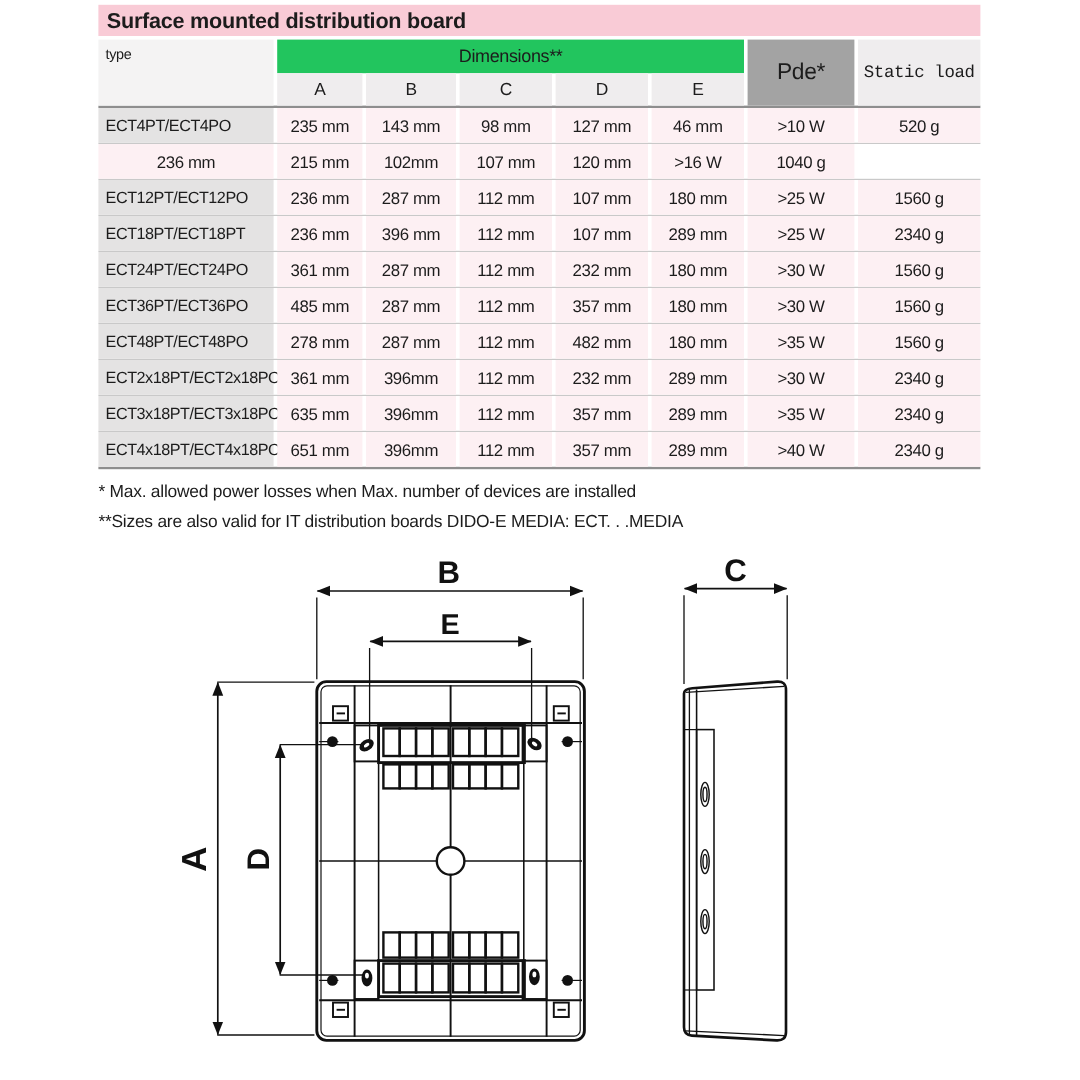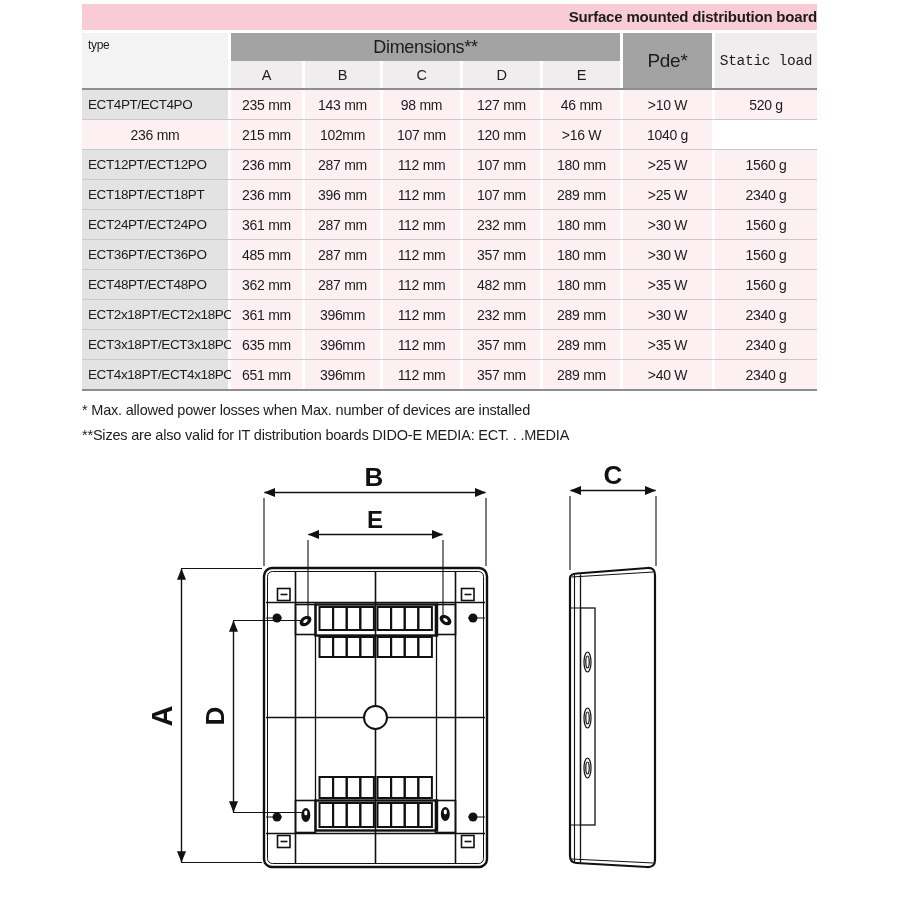--- a/index.html
+++ b/index.html
@@ -3,38 +3,38 @@
 <meta charset="utf-8">
 <style>
   html,body { margin:0; padding:0; }
   .page {
     position:relative; width:900px; height:900px; background:#ffffff;
     font-family:"Liberation Sans", sans-serif; color:#1c1c1c; overflow:hidden;
   }
   .doc { position:absolute; left:82px; top:4px; width:735px; }
   .title-bar {
     background:#f9cbd6; height:26px; line-height:26px;
-    font-weight:bold; font-size:15px; padding-left:7px; letter-spacing:-0.2px;text-align:right;
+    font-weight:bold; font-size:18px; padding-left:7px; letter-spacing:-0.2px;
   }
   .tbl { margin-top:3px; }
   .grid-row {
     display:grid;
     grid-template-columns:146px 71px 75px 77px 77px 77px 89px 102px;
     column-gap:3px;
   }
   .thead {
     display:grid;
     grid-template-columns:146px 71px 75px 77px 77px 77px 89px 102px;
     grid-template-rows:28px 27px;
     column-gap:3px;
     border-bottom:2px solid #8e8e8e;
   }
   .cell { display:flex; align-items:center; justify-content:center; font-size:14px; letter-spacing:-0.3px; }
   .h-type { grid-column:1; grid-row:1 / 3; background:#f4f3f3; align-items:flex-start; justify-content:flex-start; padding:5px 0 0 6px; font-size:12px; }
-  .h-dims { grid-column:2 / 7; grid-row:1; background:#a3a3a3; font-size:18px; }
+  .h-dims { grid-column:2 / 7; grid-row:1; background:#22c55e; font-size:15px; }
   .h-sub  { grid-row:2; background:#efedee; font-size:14.5px; }
   .h-sub.sA { grid-column:2; } .h-sub.sB { grid-column:3; } .h-sub.sC { grid-column:4; }
   .h-sub.sD { grid-column:5; } .h-sub.sE { grid-column:6; }
   .h-pde  { grid-column:7; grid-row:1 / 3; background:#a3a3a3; font-size:19px; }
   .h-load { grid-column:8; grid-row:1 / 3; background:#efedee; font-size:14.5px;font-family:Liberation Mono, monospace; }
   .trow { height:29px; border-bottom:1px solid #c9c9c9; }
   .tbody { border-bottom:2px solid #8e8e8e; }
   .tbody .trow:last-child { border-bottom:none; }
   .c-type {
     background:#e4e3e3; justify-content:flex-start; padding-left:6px;
@@ -120,21 +120,21 @@
             <div class="cell c-val">485 mm</div>
             <div class="cell c-val">287 mm</div>
             <div class="cell c-val">112 mm</div>
             <div class="cell c-val">357 mm</div>
             <div class="cell c-val">180 mm</div>
             <div class="cell c-val">&gt;30 W</div>
             <div class="cell c-val">1560 g</div>
           </div>
           <div class="grid-row trow">
             <div class="cell c-type">ECT48PT/ECT48PO</div>
-            <div class="cell c-val">362 mm</div>
+            <div class="cell c-val">278 mm</div>
             <div class="cell c-val">287 mm</div>
             <div class="cell c-val">112 mm</div>
             <div class="cell c-val">482 mm</div>
             <div class="cell c-val">180 mm</div>
             <div class="cell c-val">&gt;35 W</div>
             <div class="cell c-val">1560 g</div>
           </div>
           <div class="grid-row trow">
             <div class="cell c-type">ECT2x18PT/ECT2x18PO</div>
             <div class="cell c-val">361 mm</div>

